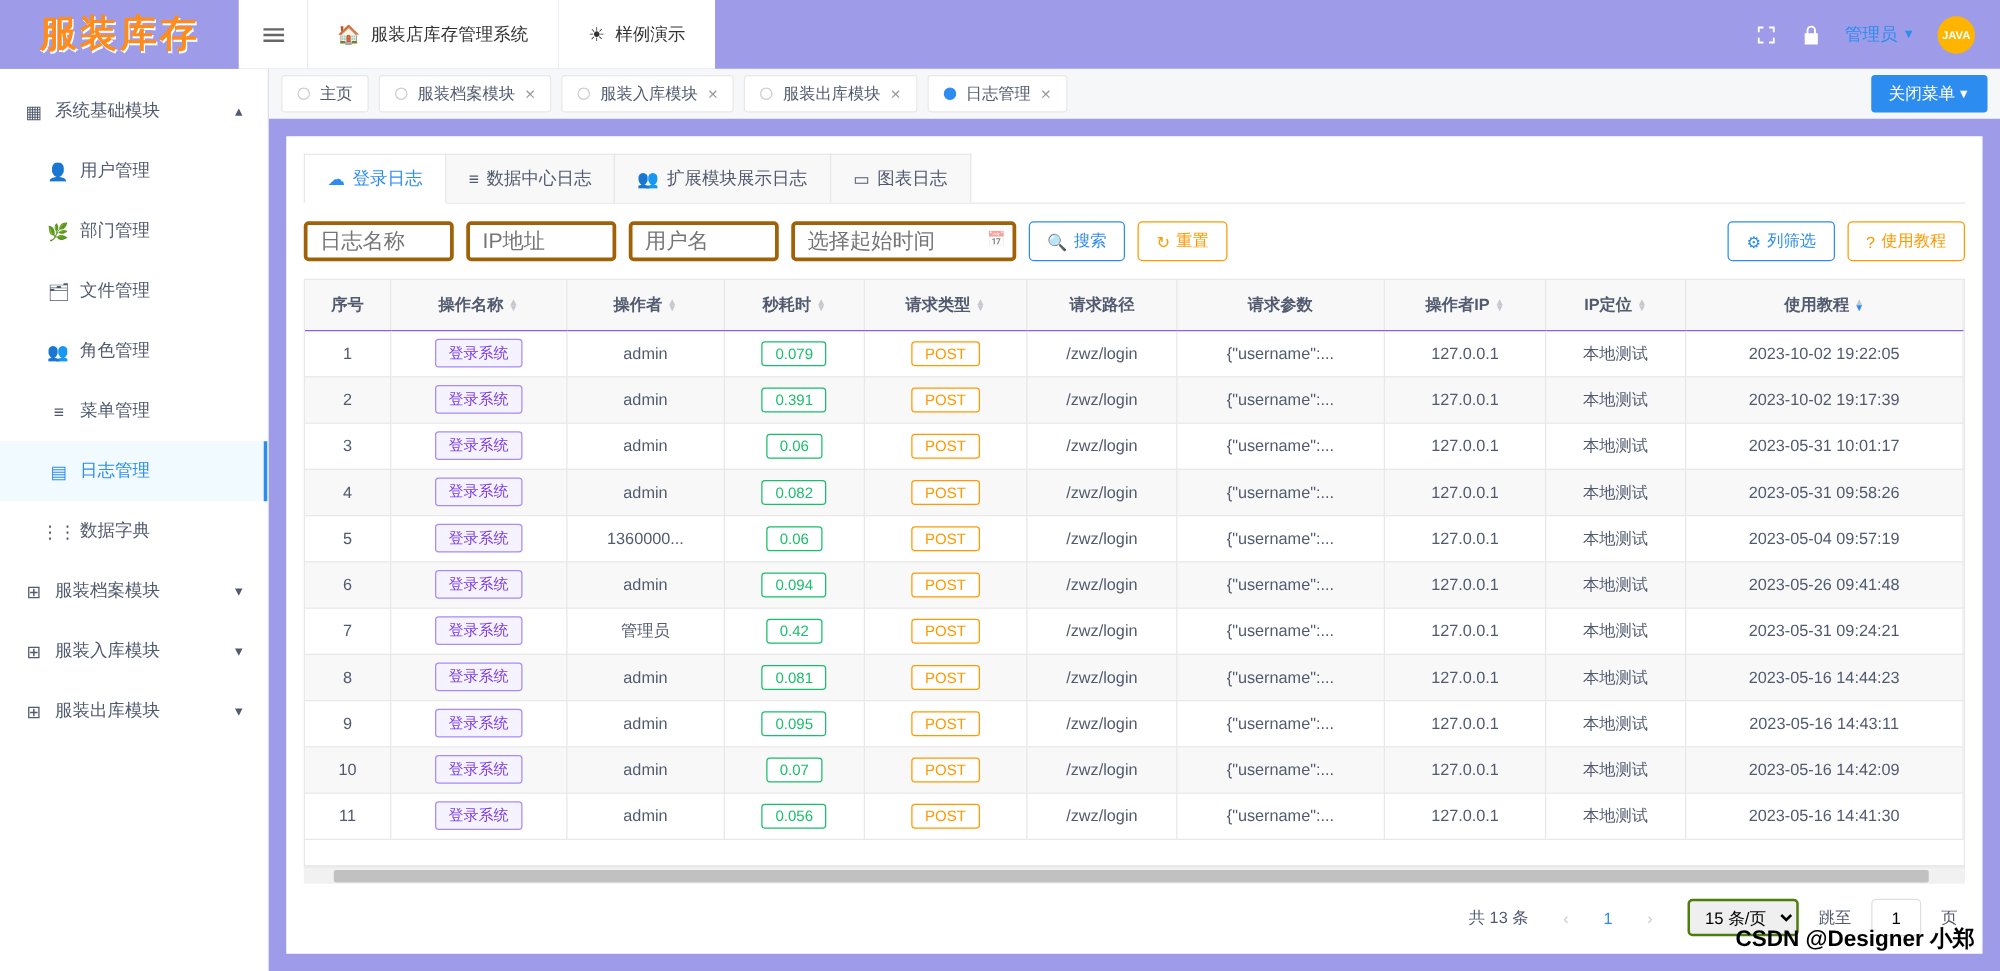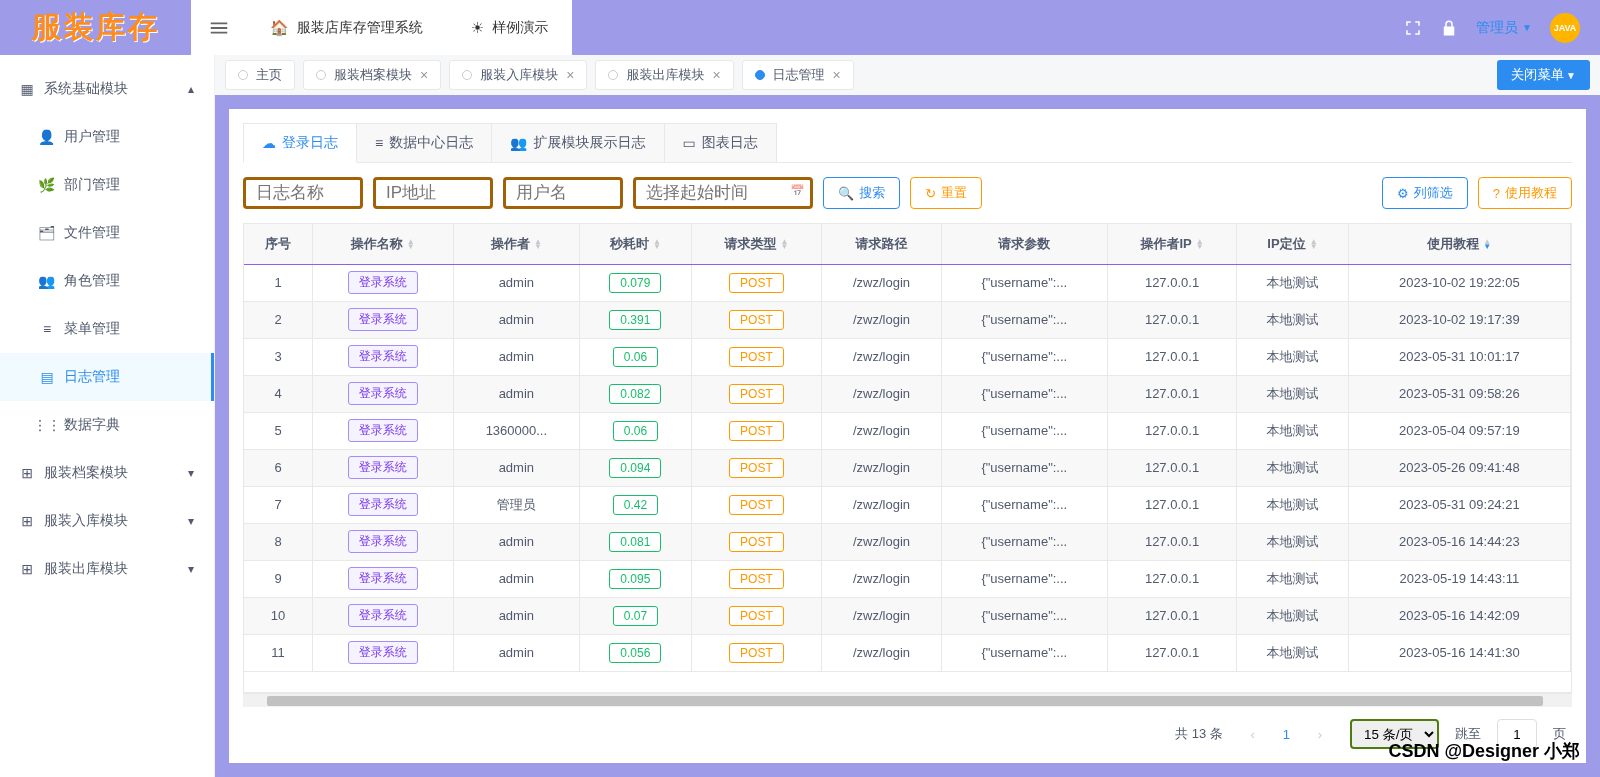--- a/index.html
+++ b/index.html
@@ -374,21 +374,21 @@
                   <tr>
     <td>9</td>
     <td><span class="tag tag-purple">登录系统</span></td>
     <td>admin</td>
     <td><span class="tag tag-green">0.095</span></td>
     <td><span class="tag tag-orange">POST</span></td>
     <td>/zwz/login</td>
     <td>{"username":...</td>
     <td>127.0.0.1</td>
     <td>本地测试</td>
-    <td>2023-05-19 14:43:11</td>
+    <td>2023-05-16 14:43:11</td>
                   </tr>
                   <tr>
     <td>10</td>
     <td><span class="tag tag-purple">登录系统</span></td>
     <td>admin</td>
     <td><span class="tag tag-green">0.07</span></td>
     <td><span class="tag tag-orange">POST</span></td>
     <td>/zwz/login</td>
     <td>{"username":...</td>
     <td>127.0.0.1</td>

